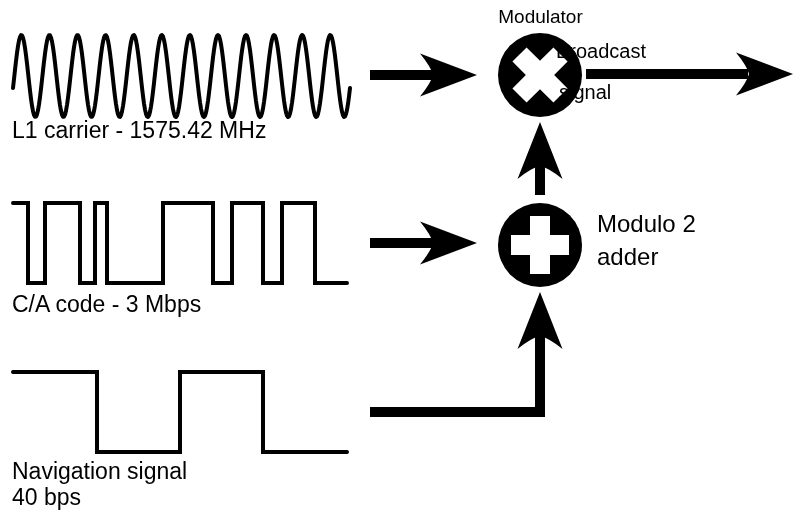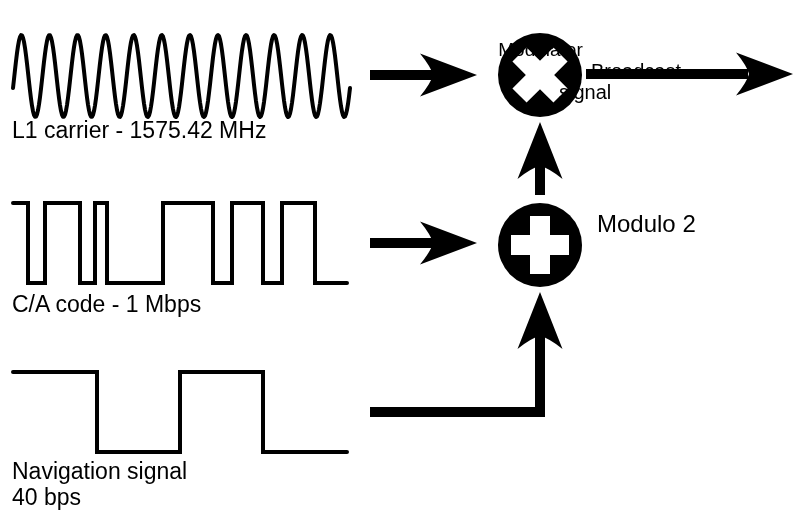--- a/index.html
+++ b/index.html
@@ -100,30 +100,31 @@
     </g>
 
     <g>
       <circle cx="540" cy="245" r="42" class="node-circle"></circle>
       <path class="node-glyph" transform="translate(540,245)" d="M-29,-10 L-10,-10 L-10,-29 L10,-29 L10,-10 L29,-10 L29,10 L10,10 L10,29 L-10,29 L-10,10 L-29,10 Z"></path>
     </g>
   </svg>
 
   <div class="label sig-label" style="left:12px; top:117px;">L1 carrier - 1575.42 MHz</div>
 
-  <div class="label sig-label" style="left:12px; top:291px;">C/A code - 1 Mbps</div>
+  <div class="label sig-label" style="left:12px; top:291px;">C/A code - 3 Mbps</div>
 
   <div class="label sig-label" style="left:12px; top:458px;">
     <div>Navigation signal</div>
     <div>40 bps</div>
   </div>
 
-  <div class="label small-label" style="left:490px; top:6px; width:101px; text-align:center; font-size:19px;margin-top:33px;">Modulator</div>
+  <div class="label small-label" style="left:490px; top:6px; width:101px; text-align:center; font-size:19px;">Modulator</div>
 
-  <div class="label small-label" style="left:591px; top:40px;margin-top:20px;">Broadcast</div>
+  <div class="label small-label" style="left:556px; top:40px;">Broadcast</div>
 
   <div class="label small-label" style="left:559px; top:81px;">signal</div>
 
   <div class="label big-label" style="left:597px; top:207px;">
     <div>Modulo 2</div>
+    <div>adder</div>
   </div>
 
 </div>
 
 </body></html>

